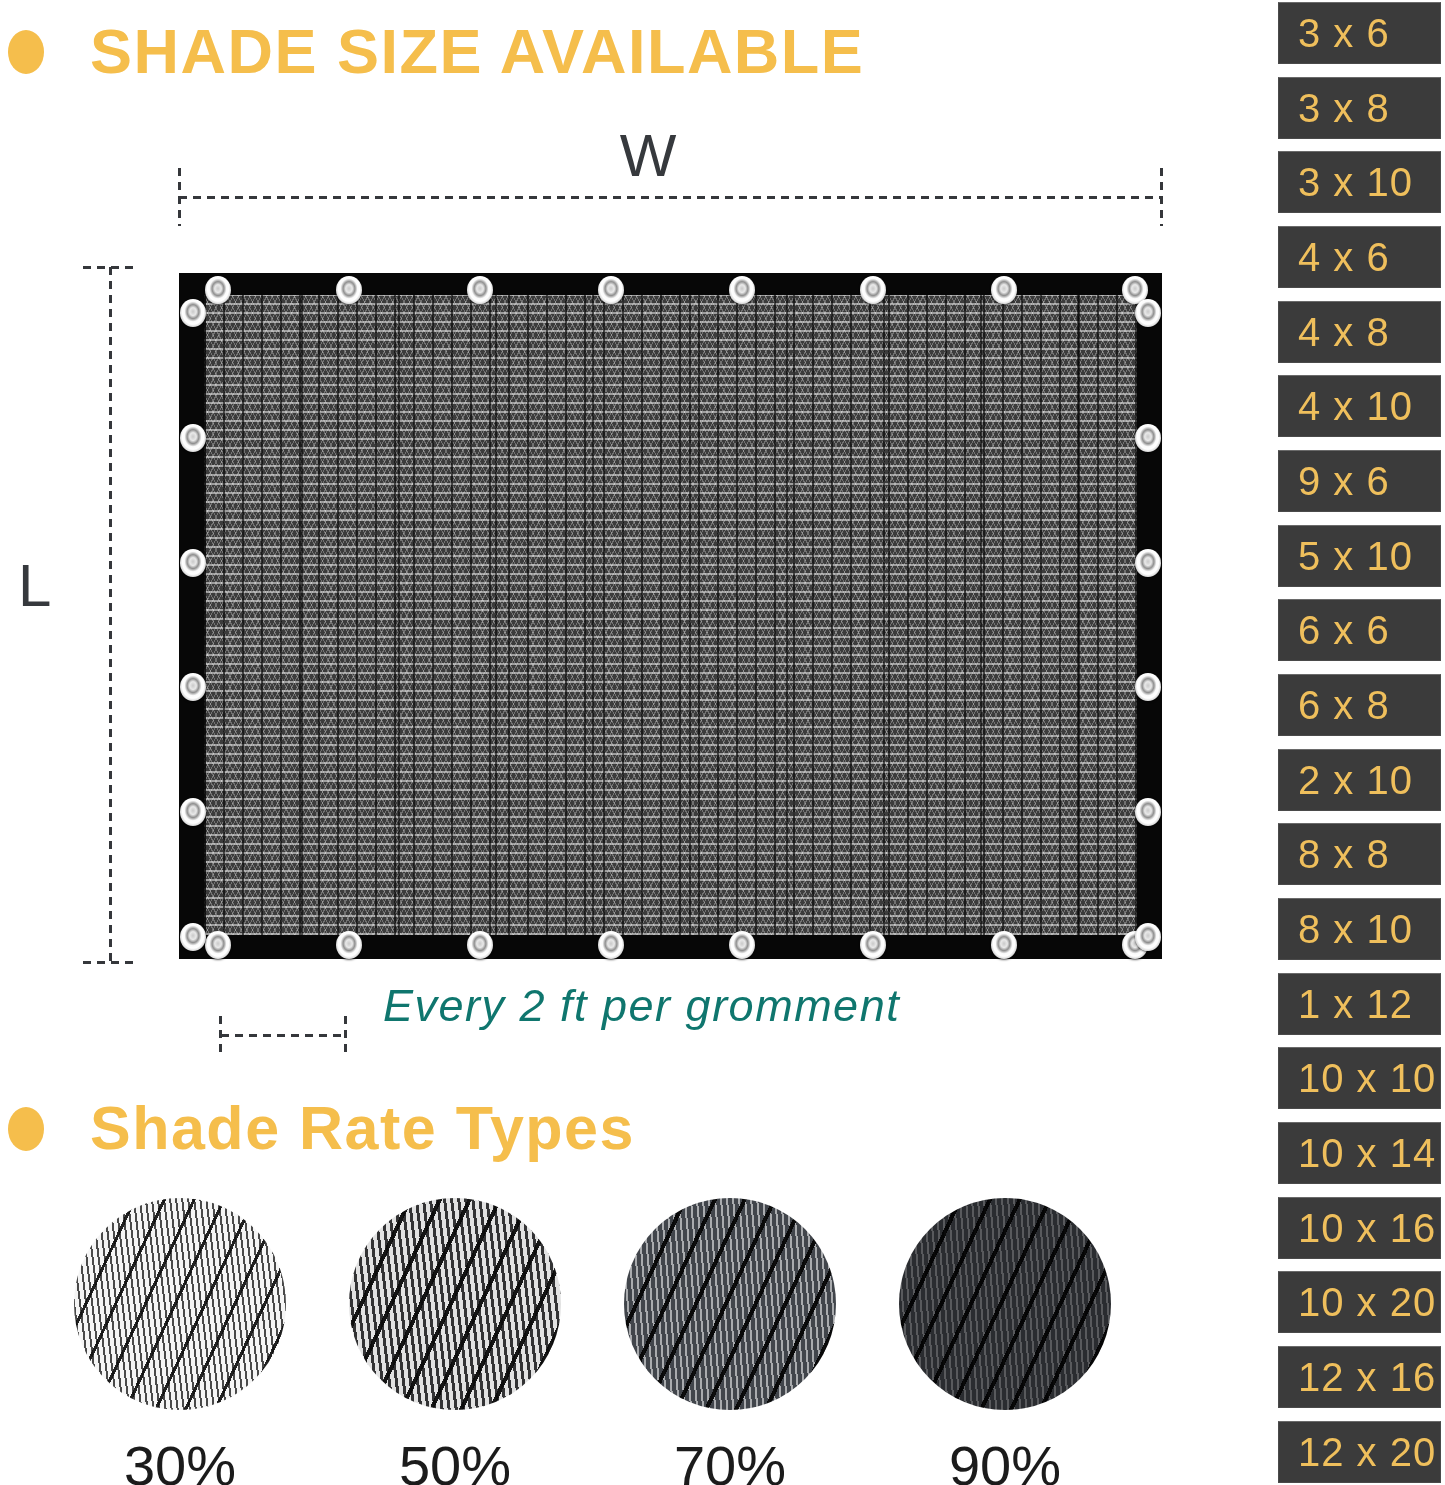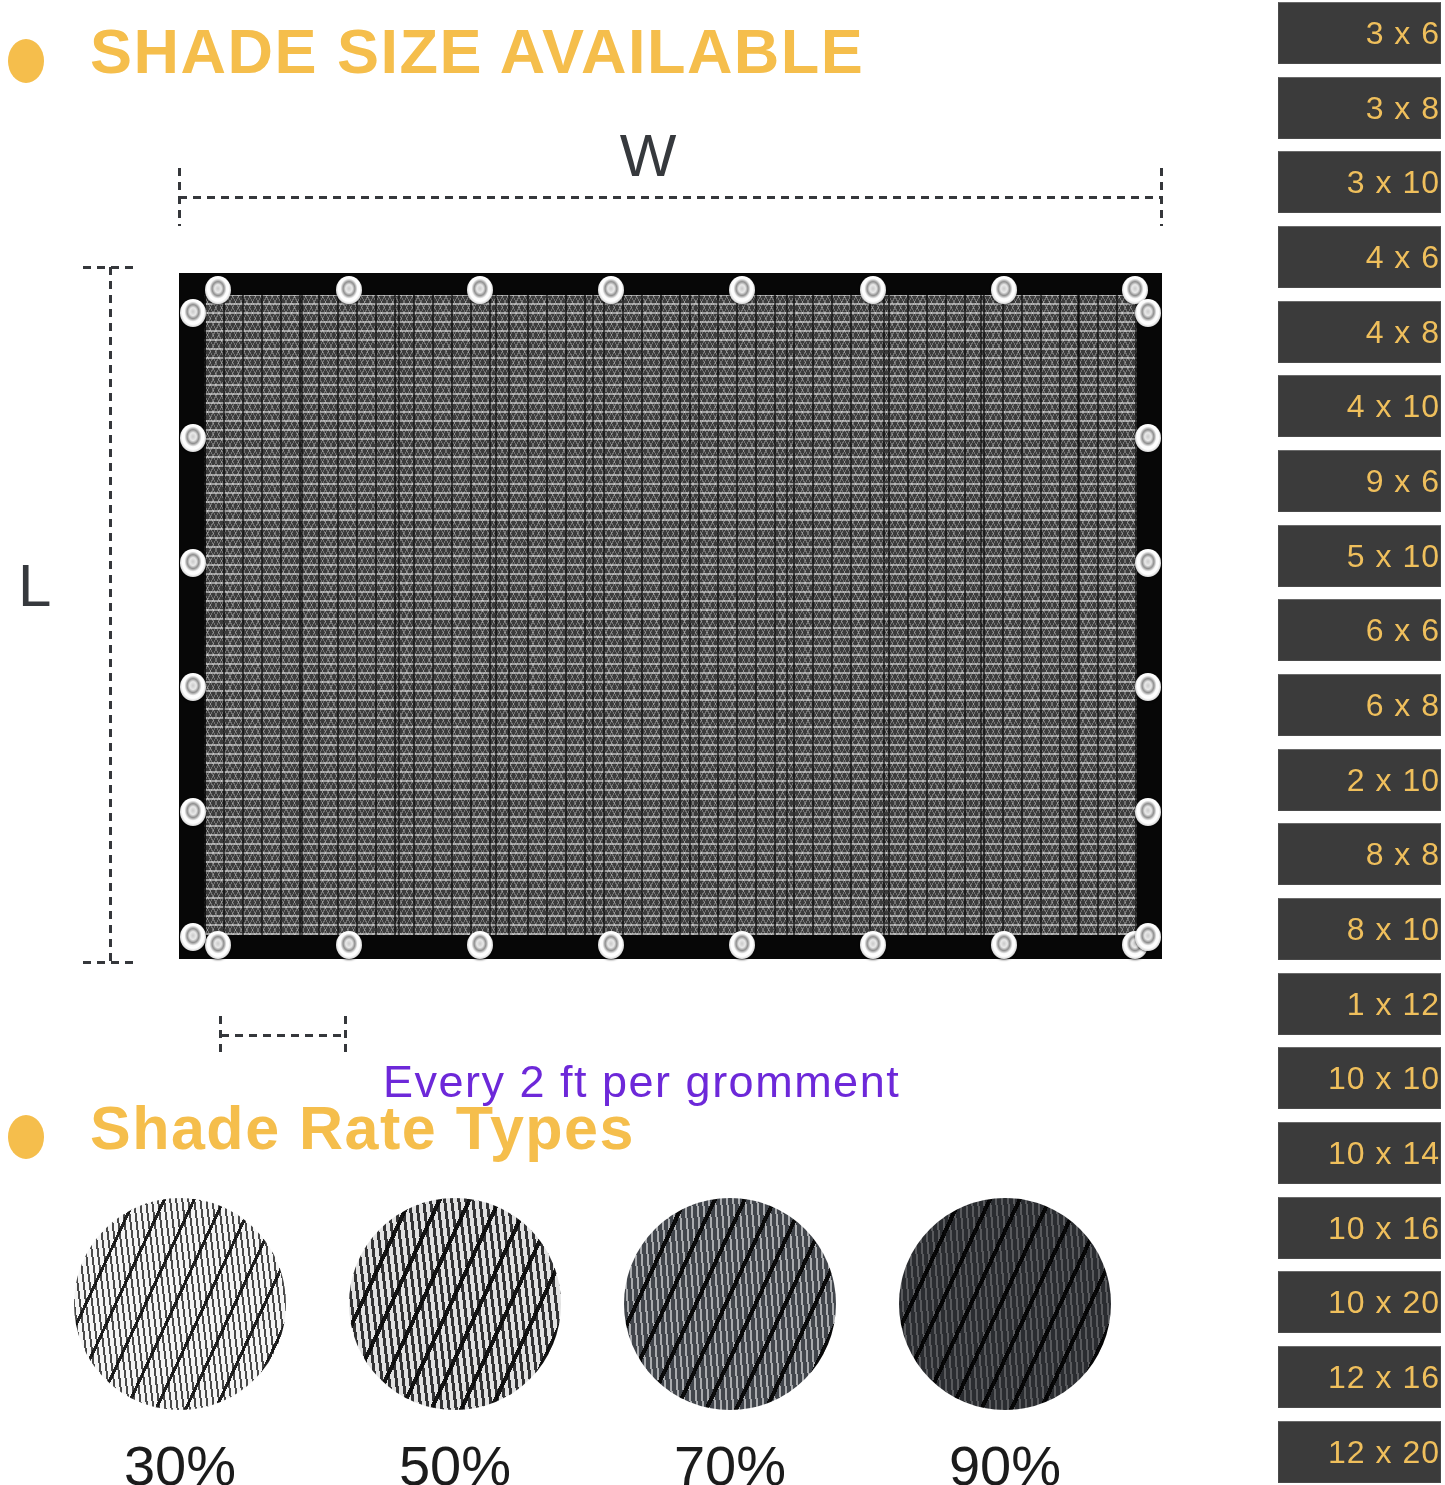--- a/index.html
+++ b/index.html
@@ -1,21 +1,21 @@
 <!DOCTYPE html>
 <html><head>
 <meta charset="utf-8">
 <style>
   html,body{margin:0;padding:0;background:#fff;}
   .canvas{
     position:relative; width:1445px; height:1485px; background:#fff;
     font-family:"Liberation Sans", sans-serif; overflow:hidden;
   }
   
-  .sec-head{position:absolute; display:flex; align-items:flex-end;}
+  .sec-head{position:absolute; display:flex; align-items:center;}
   .sec-head .bullet{width:36px; height:44px; border-radius:50%; background:#F5BE4C; flex:0 0 auto;}
   .sec-head h1, .sec-head h2{
     margin:0 0 0 46px; color:#F5BE4C; font-weight:700; letter-spacing:1.5px; line-height:1;
   }
   #head-sizes{left:8px; top:20px;}
   #head-sizes h1{font-size:63px;}
   #head-rates{left:8px; top:1098px;}
   #head-rates h2{font-size:61px;}
   
   .dash-h{position:absolute; height:3px;
@@ -27,22 +27,22 @@
   #l-label{left:18px;  top:556px;}
   #w-line{left:179px; top:196px; width:983px;}
   #w-tick-l{left:178px;  top:168px; height:58px;}
   #w-tick-r{left:1160px; top:168px; height:58px;}
   #l-line{left:109px; top:267px; height:697px;}
   #l-tick-t{left:83px; top:266px; width:55px;}
   #l-tick-b{left:83px; top:961px; width:55px;}
   #gap-tick-l{left:219px; top:1016px; height:38px;}
   #gap-tick-r{left:344px; top:1016px; height:38px;}
   #gap-line{left:221px; top:1034px; width:123px;}
-  #gap-note{position:absolute; left:383px; top:1056px; color:#6d28d9;
-    font-size:45px; letter-spacing:1.5px; line-height:52px;}
+  #gap-note{position:absolute; left:383px; top:980px; color:#0f766e;
+    font-size:45px; letter-spacing:1.5px; line-height:52px;font-style:italic;}
   
   .net{position:absolute; left:179px; top:273px; width:983px; height:686px; background:#070707;}
   .mesh{position:absolute; left:25px; top:22px; right:25px; bottom:24px;
     background:
       repeating-linear-gradient(90deg, rgba(0,0,0,.55) 0 2px, transparent 2px 97px),
       repeating-linear-gradient(90deg, rgba(8,8,8,.65) 0 2px, transparent 2px 19px),
       repeating-linear-gradient(0deg,  rgba(255,255,255,.5) 0 2px, transparent 2px 9px),
       repeating-linear-gradient(63deg, rgba(255,255,255,.28) 0 1px, transparent 1px 5px),
       repeating-linear-gradient(-63deg,rgba(255,255,255,.28) 0 1px, transparent 1px 5px),
       #3c3c3c;}
@@ -69,21 +69,21 @@
   .rate-90{background:
       repeating-linear-gradient(115deg, rgba(0,0,0,.9) 0 4px, transparent 4px 27px),
       repeating-linear-gradient(85deg,  rgba(255,255,255,.22) 0 2px, transparent 2px 6px),
       #2a2c30;}
   .rate-label{margin-top:28px; font-size:56px; color:#1b1b1b; line-height:1;}
   
   #size-rail{position:absolute; left:1278px; top:2px; width:163px; height:1481px;
     display:flex; flex-direction:column; justify-content:space-between;}
   .size-box{height:62px; box-sizing:border-box; background:#3B3B3B;
     border:1px solid #4a4a4a; border-top-color:#6a6a6a;
-    color:#EFBF5C; font-size:32px; line-height:60px; text-align:right; letter-spacing:1px;padding-left:19px;}
+    color:#EFBF5C; font-size:40px; line-height:60px; text-align:left; letter-spacing:1px;padding-left:19px;}
 </style>
 </head>
 <body>
 
 <div class="canvas">
 
   <div class="sec-head" id="head-sizes">
     <span class="bullet"></span>
     <h1>SHADE SIZE AVAILABLE</h1>
   </div>

